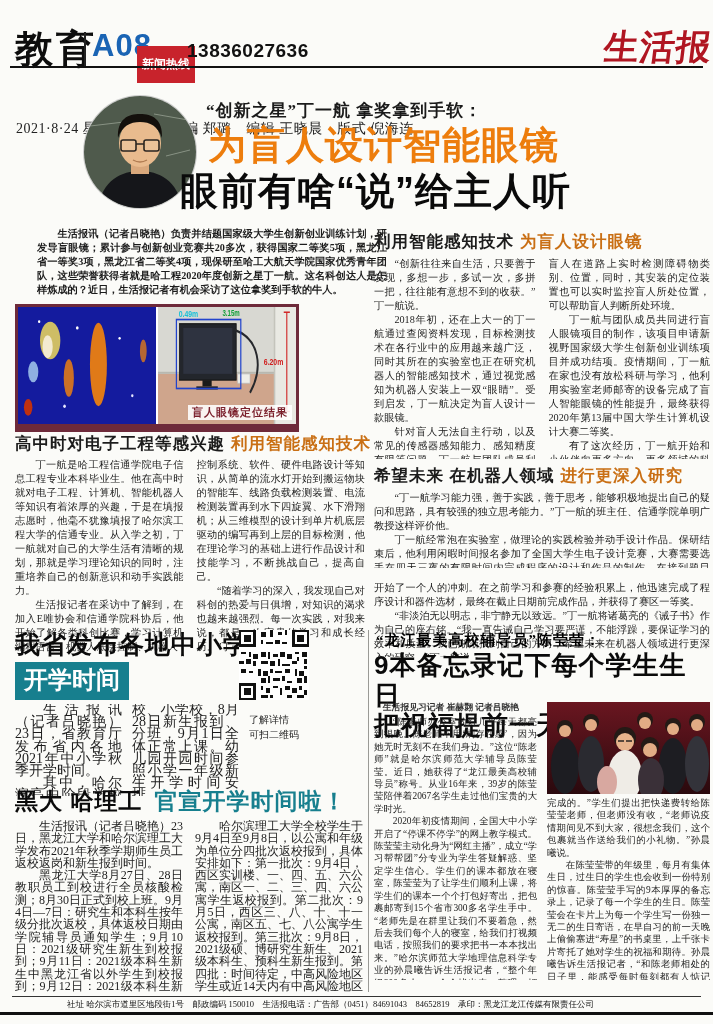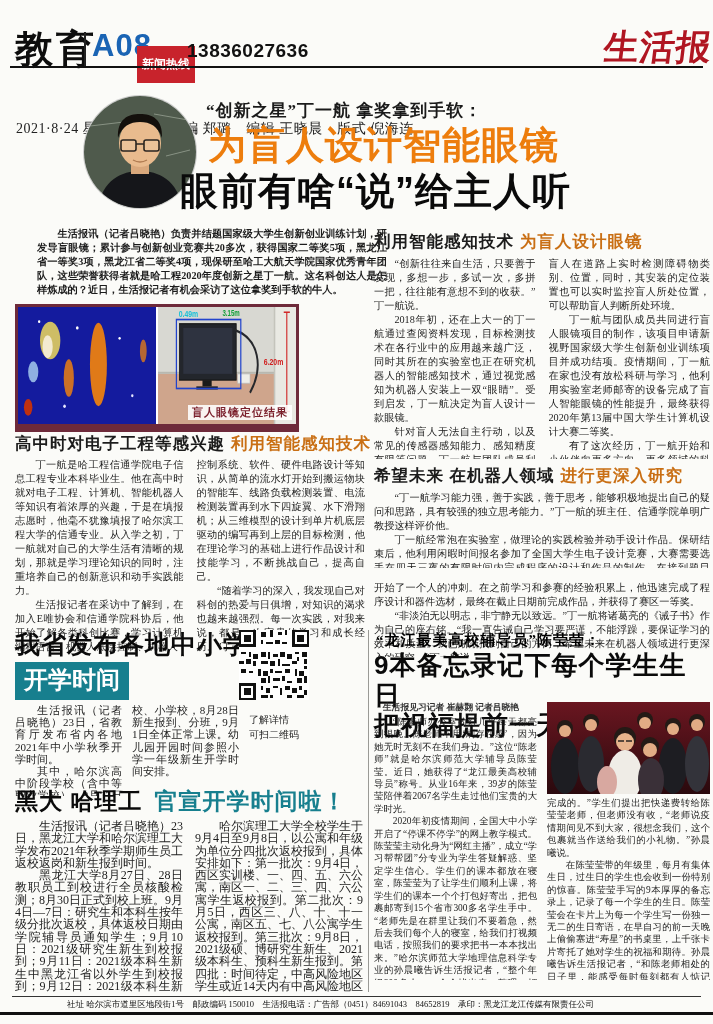--- a/index.html
+++ b/index.html
@@ -56,21 +56,21 @@
   .cont p:first-child { text-indent:0; }
 
   
   .vdivider { left:368px; top:630px; width:1px; height:362px; background:#9a9a96; }
 
   .school-h1 { left:15px; top:628px; font-size:25px; color:#0a0a0a; letter-spacing:1px; }
   .school-h2 { left:15px; top:662px; font-size:24px; color:#fff; background:#177f8e; padding:2px 9px 4px; }
   .qr { left:239px; top:630px; width:70px; height:70px; }
   .qr-caption { left:249px; top:712px; font-size:10px; line-height:15px; color:#222; }
   .cols-school { left:15px; top:704px; width:224px; height:92px; gap:10px; }
-  .cols-school .plist p { font-size:11px; line-height:12.2px; }
+  .cols-school .plist p { font-size:14px; line-height:12.2px; }
 
   .univ-head { left:15px; top:786px; font-size:23px; letter-spacing:1px; color:#0a0a0a; white-space:nowrap; }
   .univ-head .accent { color:#177f8e; margin-left:12px; }
   .cols-univ { left:15px; top:820px; width:348px; height:172px; gap:12px; }
   .cols-univ .plist p { font-size:12px; line-height:12.3px; }
 
   .chen-kicker { left:376px; top:631px; font-size:15px; font-weight:700; color:#000000; letter-spacing:1px; }
   .chen-h1 { left:374px; top:650px; font-size:26px; color:#0a0a0a; letter-spacing:1px; line-height:30px; }
   .chen-body { left:374px; top:702px; width:336px; height:278px; gap:10px;justify-content:center; }
   .chen-body .plist p { font-size:9.4px; line-height:12.4px; }

